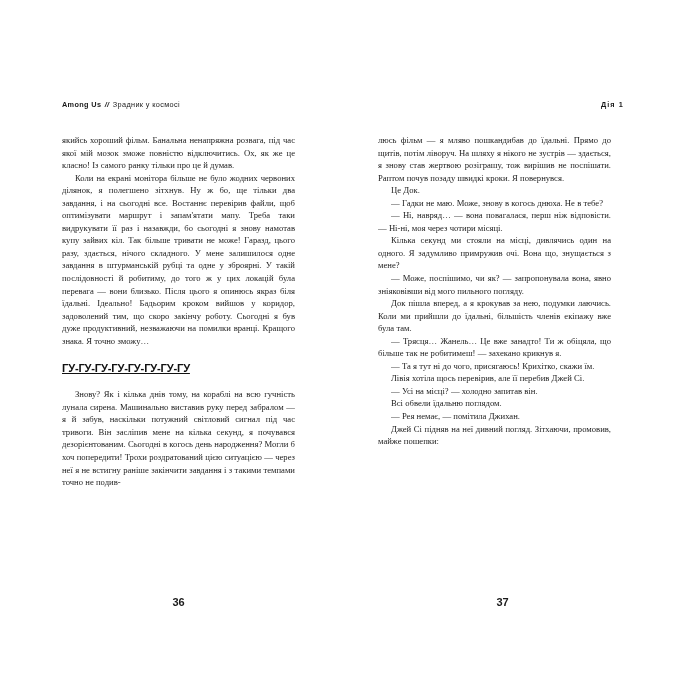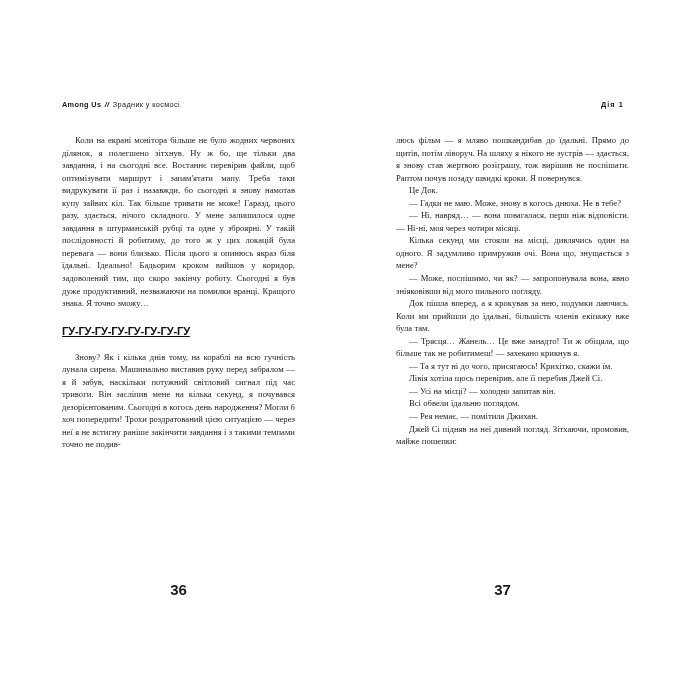--- a/index.html
+++ b/index.html
@@ -51,21 +51,21 @@
 
   .rh-brand { font-weight: bold; }
   .rh-sep   { font-weight: bold; font-style: italic; margin: 0 1px; }
   .rh-sub   { font-weight: normal; }
   .rh-act   { font-weight: bold; letter-spacing: 1.1px; }
 
   .body-col {
     width: 233px;
   }
   .page-left  .body-col { margin-left: 8px; }
-  .page-right .body-col { margin-left: 18px; }
+  .page-right .body-col { margin-left: 0; }
 
   p.par {
     margin: 0;
     font-size: 8.65px;
     line-height: 12.55px;
     text-align: justify;
     text-indent: 13px;
     hyphens: auto;
     -webkit-hyphens: auto;
     word-spacing: 0.1px;
@@ -80,45 +80,46 @@
     line-height: 14px;
     letter-spacing: -0.2px;
     text-indent: 0;
     text-align: left;
     color: #111111;
     text-decoration: underline;
   }
 
   .folio {
     position: absolute;
-    bottom: 14px;
+    bottom: 4px;
     width: 233px;
     text-align: center;
     font-family: "Liberation Sans", "DejaVu Sans", sans-serif;
     font-weight: bold;
-    font-size: 15px;
+    font-size: 11px;
     color: #1a1a1a;
   }
   .page-left  .folio { left: 8px; }
   .page-right .folio { left: 8px; }
 </style>
 </head>
 <body>
 
 <div class="spread">
 
   <div class="page page-left">
 
     <div class="running-head left">
       <span class="rh-brand">Among Us</span>
       <span class="rh-sep">//</span>
       <span class="rh-sub">Зрадник у космосі</span>
     </div>
 
     <div class="body-col">
+      <p class="par noindent">якийсь хороший фільм. Банальна ненапряжна розвага, під час якої мій мозок зможе повністю відключитись. Ох, як же це класно! Із самого ранку тільки про це й думав.</p>
       <p class="par">Коли на екрані монітора більше не було жодних червоних ділянок, я полегшено зітхнув. Ну ж бо, ще тільки два завдання, і на сьогодні все. Востаннє перевірив файли, щоб оптимізувати маршрут і запам'ятати мапу. Треба таки видрукувати її раз і назавжди, бо сьогодні я знову намотав купу зайвих кіл. Так більше тривати не може! Гаразд, цього разу, здається, нічого складного. У мене залишилося одне завдання в штурманській рубці та одне у зброярні. У такій послідовності й робитиму, до того ж у цих локацій була перевага — вони близько. Після цього я опинюсь якраз біля їдальні. Ідеально! Бадьорим кроком вийшов у коридор, задоволений тим, що скоро закінчу роботу. Сьогодні я був дуже продуктивний, незважаючи на помилки вранці. Кращого знака. Я точно зможу…</p>
       <p class="shout">ГУ-ГУ-ГУ-ГУ-ГУ-ГУ-ГУ-ГУ</p>
       <p class="par">Знову? Як і кілька днів тому, на кораблі на всю гучність лунала сирена. Машинально виставив руку перед забралом — я й забув, наскільки потужний світловий сигнал під час тривоги. Він засліпив мене на кілька секунд, я почувався дезорієнтованим. Сьогодні в когось день народження? Могли б хоч попередити! Трохи роздратований цією ситуацією — через неї я не встигну раніше закінчити завдання і з такими темпами точно не подив-</p>
     </div>
 
     <div class="folio">36</div>
   </div>
 
   <div class="page page-right">
 

